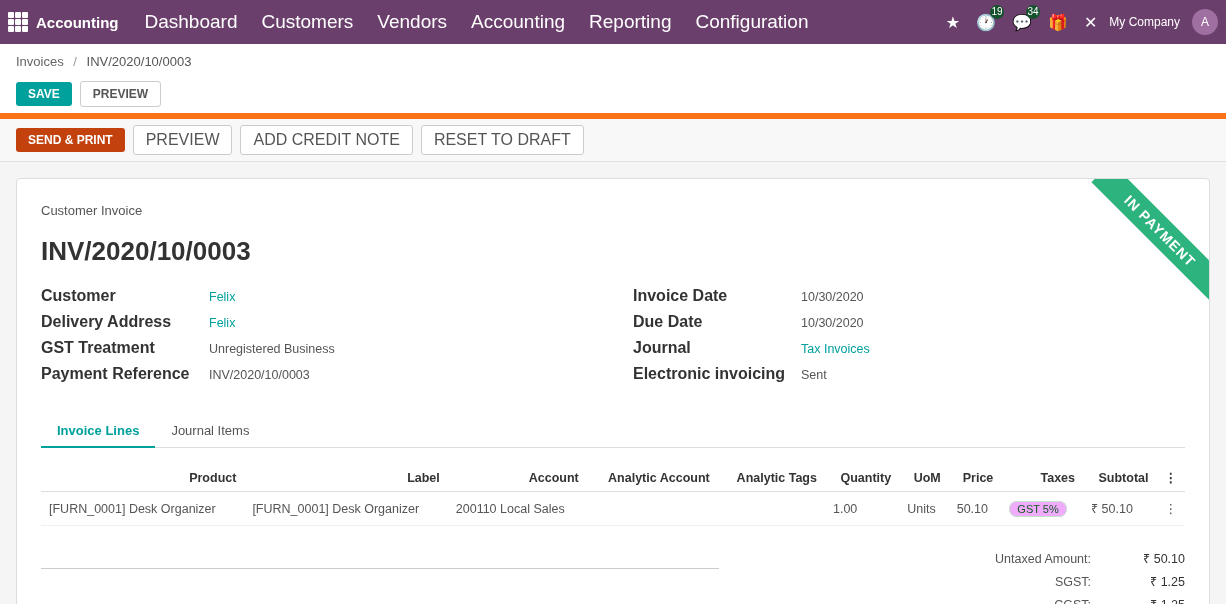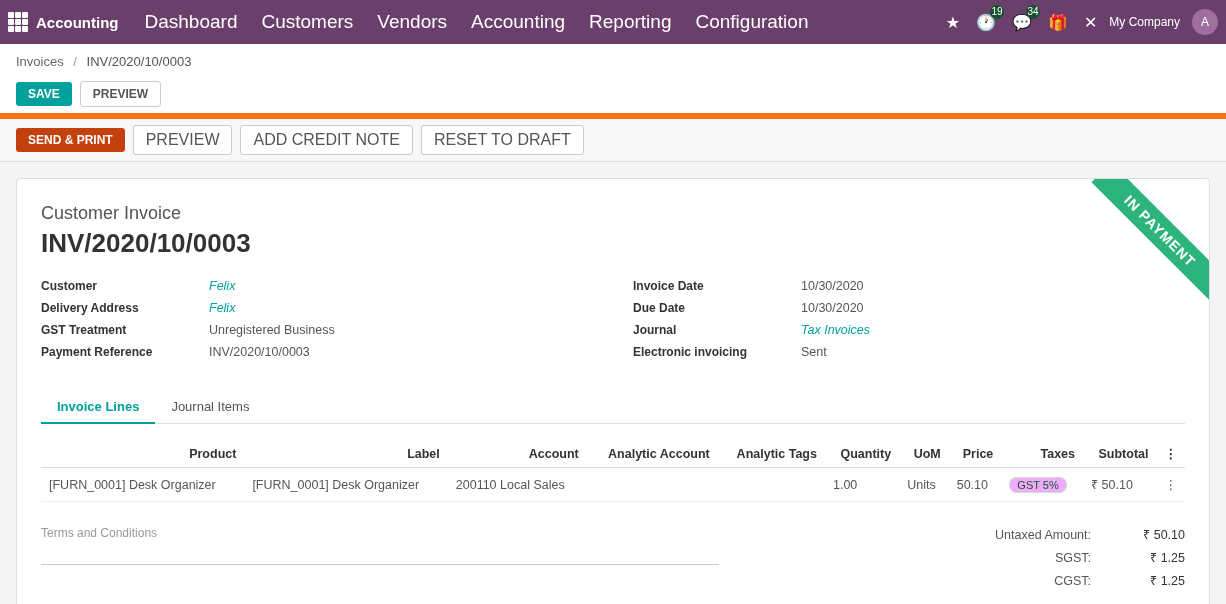--- a/index.html
+++ b/index.html
@@ -190,23 +190,23 @@
       font-size: 14px;
       font-weight: bold;
       padding: 6px 36px;
       transform: rotate(45deg);
       transform-origin: center;
       white-space: nowrap;
       letter-spacing: 1px;
     }
 
     .invoice-type-label {
-      font-size: 18px;
-      color: #555;
-      margin-bottom: 4px;
+      font-size: 13px;
+      color: #555;
+      margin-bottom: 18px;
     }
     .invoice-number {
       font-size: 26px;
       font-weight: bold;
       color: #333;
       margin-bottom: 20px;
     }
 
     
     .invoice-fields {
@@ -220,30 +220,29 @@
     .field-row {
       display: flex;
       align-items: baseline;
       margin-bottom: 8px;
       gap: 8px;
     }
     .field-label {
       font-weight: bold;
       color: #333;
       min-width: 160px;
-      font-size: 12px;
+      font-size: 16px;
     }
     .field-value {
       color: #555;
       font-size: 12.5px;
     }
     .field-value.link {
       color: #00a09d;
       cursor: pointer;
-      font-style: italic;
     }
 
     
     .tabs {
       display: flex;
       border-bottom: 1px solid #ddd;
       margin-bottom: 16px;
     }
     .tab {
       padding: 8px 16px;
@@ -483,21 +482,20 @@
             <span class="tax-badge">GST 5%</span>
           </td>
           <td>₹ 50.10</td>
           <td class="col-more">⋮</td>
         </tr>
       </tbody>
     </table>
 
     <div class="invoice-footer">
       <div class="terms-section">
-        <div class="terms-label">Terms and Conditions</div>
         <input class="terms-input" type="text" value="" style="">
       </div>
       <div class="totals-section">
         <div class="totals-row">
           <span class="totals-label">Untaxed Amount:</span>
           <span class="totals-value">₹ 50.10</span>
         </div>
         <div class="totals-row">
           <span class="totals-label">SGST:</span>
           <span class="totals-value">₹ 1.25</span>

